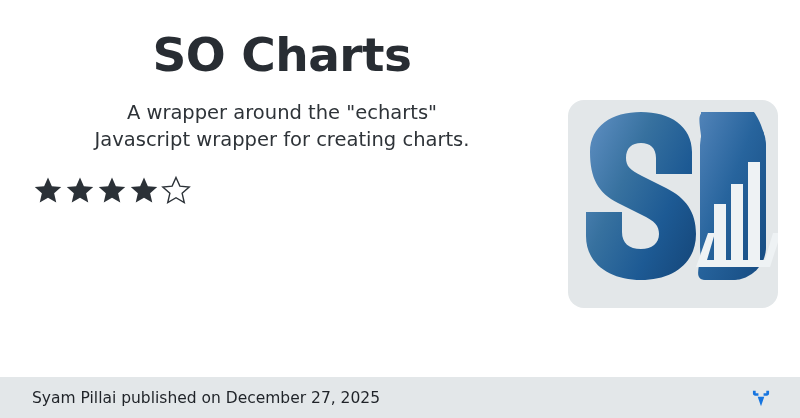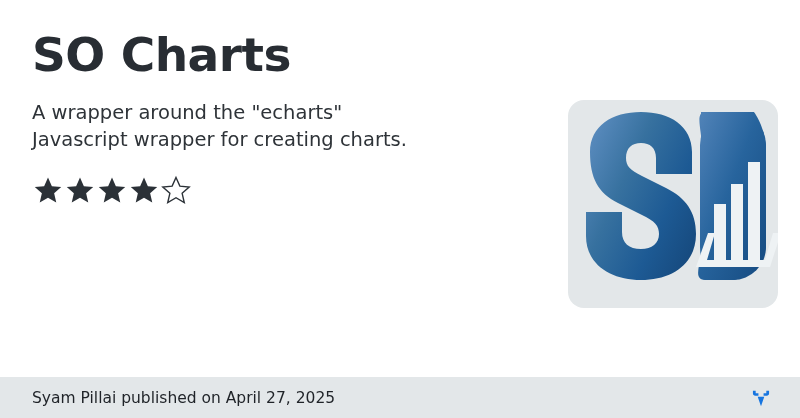--- a/index.html
+++ b/index.html
@@ -13,20 +13,21 @@
     font-family: "DejaVu Sans", "Liberation Sans", sans-serif;
     overflow: hidden;
     position: relative;
   }
 
   .page {
     position: relative;
     width: 722px;
     height: 418px;
     box-sizing: border-box;
+    text-align: center;
   }
 
   
   .content {
     position: absolute;
     left: 0;
     top: 0;
     width: 800px;
     height: 377px;
   }
@@ -201,21 +202,21 @@
           <rect x="180" y="62" width="12" height="98" fill="#eef2f4"></rect>
 
           <path d="M140 133 L128 167 L202 167 L213 133 L205 133 L197 160 L139 160 L147 133 Z" fill="#eef2f4"></path>
         </g>
       </svg>
     </div>
 
   </div>
 
   <div class="footer">
-    <div class="footer-text">Syam Pillai published on April 27, 2025</div>
+    <div class="footer-text">Syam Pillai published on December 27, 2025</div>
     <div class="footer-brand">
       <svg width="22" height="22" viewBox="0 0 24 24">
         <path d="M3.2 4.2 L3.2 7.2 C3.2 8.6 4.3 9.6 5.7 9.6 L9.2 9.6 L9.2 6.9 L6.2 6.9 L6.2 4.2 Z" fill="#1675e0"></path>
         <path d="M20.8 4.2 L20.8 7.2 C20.8 8.6 19.7 9.6 18.3 9.6 L14.8 9.6 L14.8 6.9 L17.8 6.9 L17.8 4.2 Z" fill="#1675e0"></path>
         <path d="M8.4 10.6 L15.6 10.6 L12 21.0 Z" fill="#1675e0"></path>
       </svg>
     </div>
   </div>
 
 </div>

